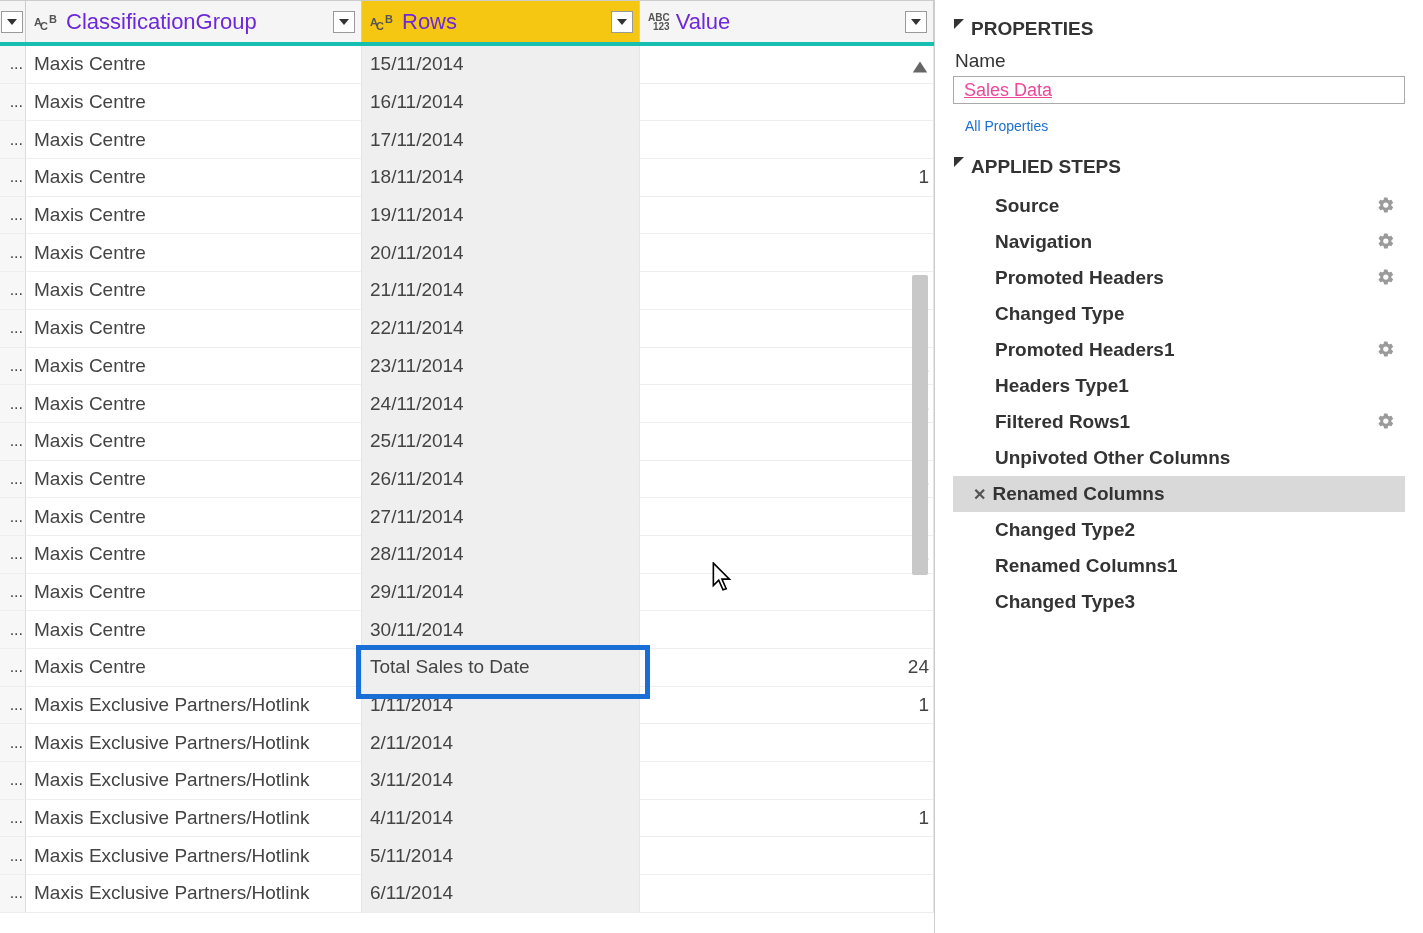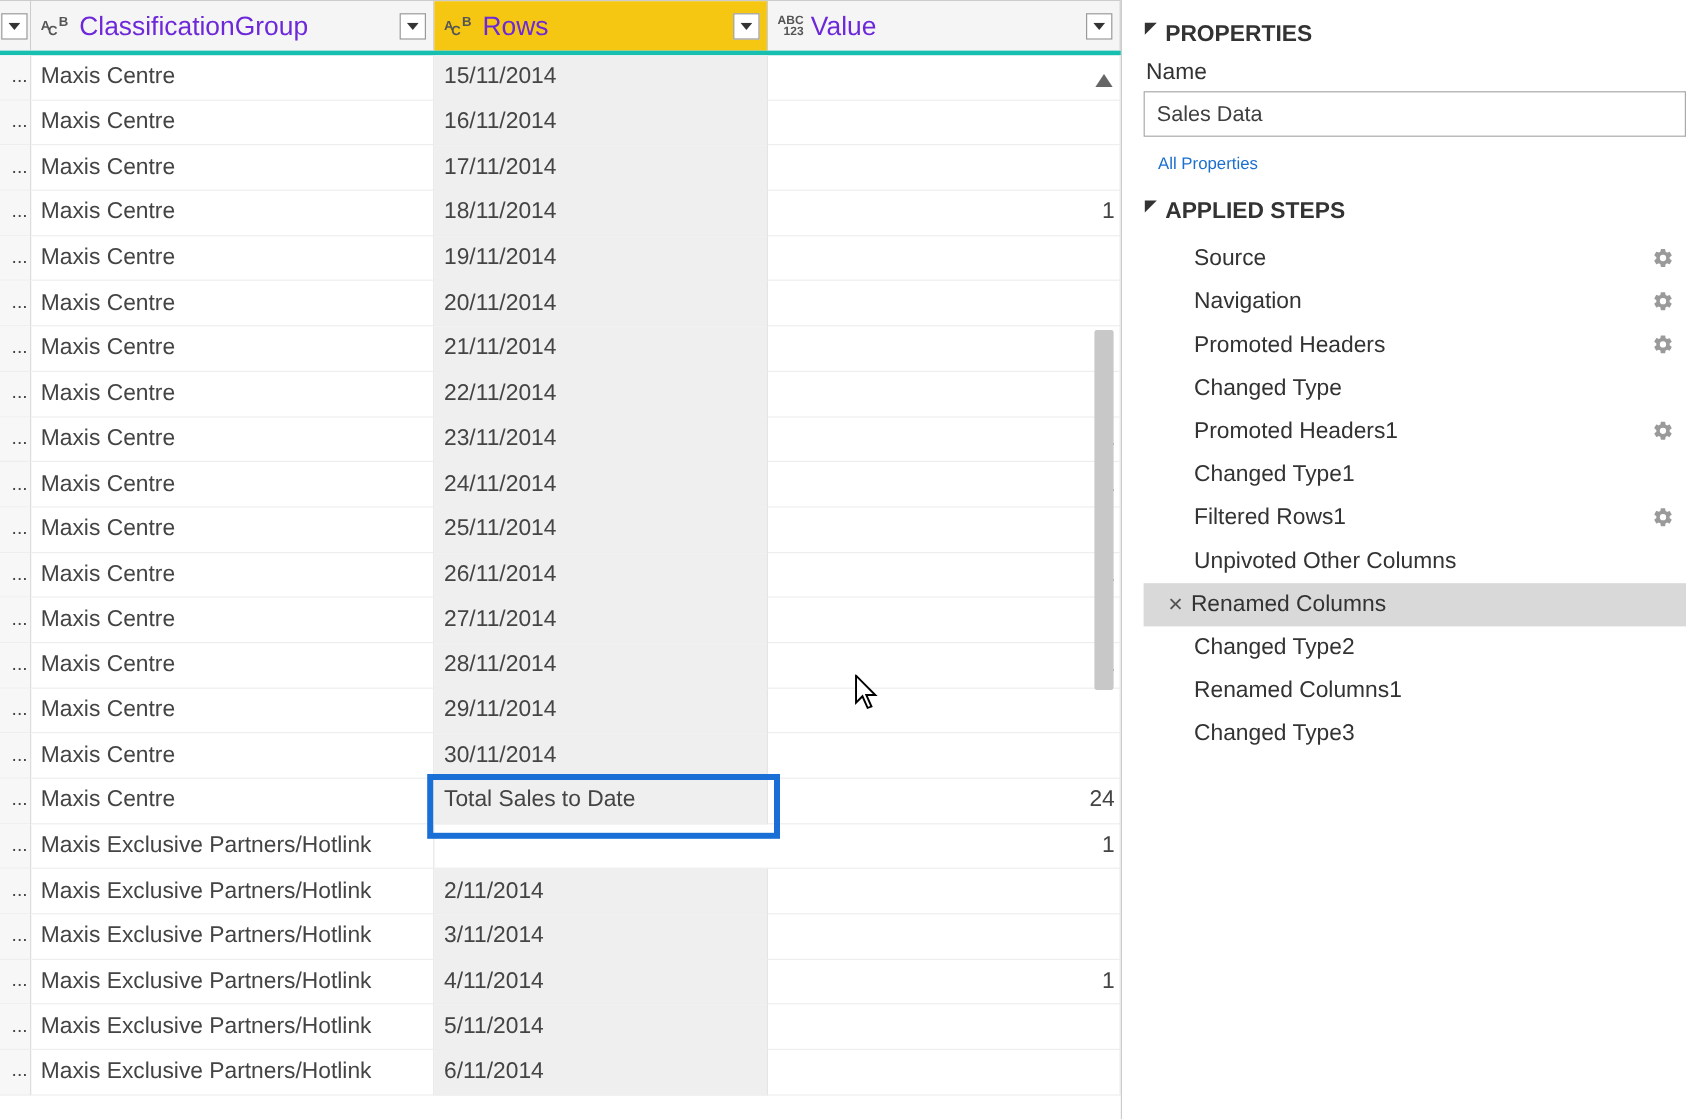--- a/index.html
+++ b/index.html
@@ -161,31 +161,33 @@
     margin: 10px 0 10px 0;
   }
   .tri { 
     display:inline-block;
     margin-right:6px;
   }
   .tri svg { width:12px; height:12px; display:block; }
   .prop-label { font-size: 19px; color:#333; margin: 6px 0 4px 2px; }
   .prop-input {
     width: 100%;
-    height: 38px;
+    height: 28px;
     border: 1px solid #aaa;
     padding: 0 10px;
     font-size: 18px;
-    color: #404040;
+    color: #ec4899;
+    text-decoration: underline;
   }
   .link { color: #1b6fcf; font-size: 14px; margin: 14px 0 6px 12px; cursor:pointer; }
 
   .steps {
     margin-left: 0px;
     border:0;
+    font-weight:bold;
   }
   .step {
     display:flex;
     align-items:center;
     height: 36px;
     padding-left: 42px;
     padding-right: 40px;
     font-size: 19px;
     color: #333;
     position: relative;
@@ -351,20 +353,21 @@
       </div>
       <div class="grid-row">
         <div class="cell-rownum">...</div>
         <div class="cell cell-classif">Maxis Centre</div>
         <div class="cell cell-dates">Total Sales to Date</div>
         <div class="cell cell-value">24</div>
       </div>
       <div class="grid-row">
         <div class="cell-rownum">...</div>
         <div class="cell cell-classif">Maxis Exclusive Partners/Hotlink</div>
+        <div class="cell cell-dates">1/11/2014</div>
         <div class="cell cell-value">1</div>
       </div>
       <div class="grid-row">
         <div class="cell-rownum">...</div>
         <div class="cell cell-classif">Maxis Exclusive Partners/Hotlink</div>
         <div class="cell cell-dates">2/11/2014</div>
         <div class="cell cell-value"></div>
       </div>
       <div class="grid-row">
         <div class="cell-rownum">...</div>
@@ -463,21 +466,21 @@
       </div>
       <div class="step">
         <span>Promoted Headers1</span>
         <span class="gear">
       <svg viewBox="0 0 24 24">
             <path fill="#9a9a9a" d="M19.14,12.94a7.14,7.14,0,0,0,.05-.94,7.14,7.14,0,0,0-.05-.94l2.11-1.65a.5.5,0,0,0,.12-.64l-2-3.46a.5.5,0,0,0-.61-.22l-2.49,1a7,7,0,0,0-1.63-.94l-.38-2.65A.5.5,0,0,0,13.77,2H9.77a.5.5,0,0,0-.49.42L8.9,5.07a7,7,0,0,0-1.63.94l-2.49-1a.5.5,0,0,0-.61.22l-2,3.46a.5.5,0,0,0,.12.64L4.4,11.06a7.14,7.14,0,0,0-.05.94,7.14,7.14,0,0,0,.05.94L2.29,14.59a.5.5,0,0,0-.12.64l2,3.46a.5.5,0,0,0,.61.22l2.49-1a7,7,0,0,0,1.63.94l.38,2.65a.5.5,0,0,0,.49.42h4a.5.5,0,0,0,.49-.42l.38-2.65a7,7,0,0,0,1.63-.94l2.49,1a.5.5,0,0,0,.61-.22l2-3.46a.5.5,0,0,0-.12-.64ZM11.77,15.5A3.5,3.5,0,1,1,15.27,12,3.5,3.5,0,0,1,11.77,15.5Z"></path>
           </svg>
     </span>
       </div>
       <div class="step">
-        <span>Changed Type1</span>
+        <span>Headers Type1</span>
       </div>
       <div class="step">
         <span>Filtered Rows1</span>
         <span class="gear">
       <svg viewBox="0 0 24 24">
             <path fill="#9a9a9a" d="M19.14,12.94a7.14,7.14,0,0,0,.05-.94,7.14,7.14,0,0,0-.05-.94l2.11-1.65a.5.5,0,0,0,.12-.64l-2-3.46a.5.5,0,0,0-.61-.22l-2.49,1a7,7,0,0,0-1.63-.94l-.38-2.65A.5.5,0,0,0,13.77,2H9.77a.5.5,0,0,0-.49.42L8.9,5.07a7,7,0,0,0-1.63.94l-2.49-1a.5.5,0,0,0-.61.22l-2,3.46a.5.5,0,0,0,.12.64L4.4,11.06a7.14,7.14,0,0,0-.05.94,7.14,7.14,0,0,0,.05.94L2.29,14.59a.5.5,0,0,0-.12.64l2,3.46a.5.5,0,0,0,.61.22l2.49-1a7,7,0,0,0,1.63.94l.38,2.65a.5.5,0,0,0,.49.42h4a.5.5,0,0,0,.49-.42l.38-2.65a7,7,0,0,0,1.63-.94l2.49,1a.5.5,0,0,0,.61-.22l2-3.46a.5.5,0,0,0-.12-.64ZM11.77,15.5A3.5,3.5,0,1,1,15.27,12,3.5,3.5,0,0,1,11.77,15.5Z"></path>
           </svg>
     </span>
       </div>
       <div class="step">

